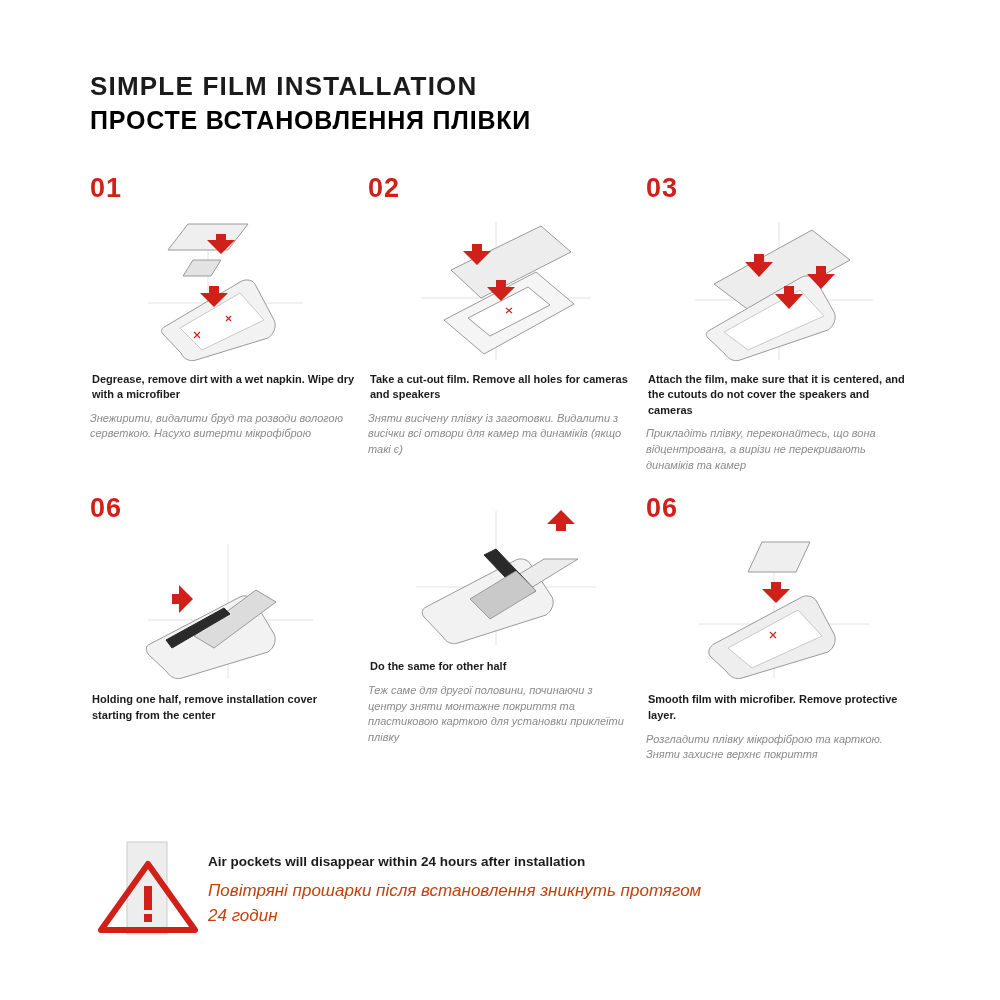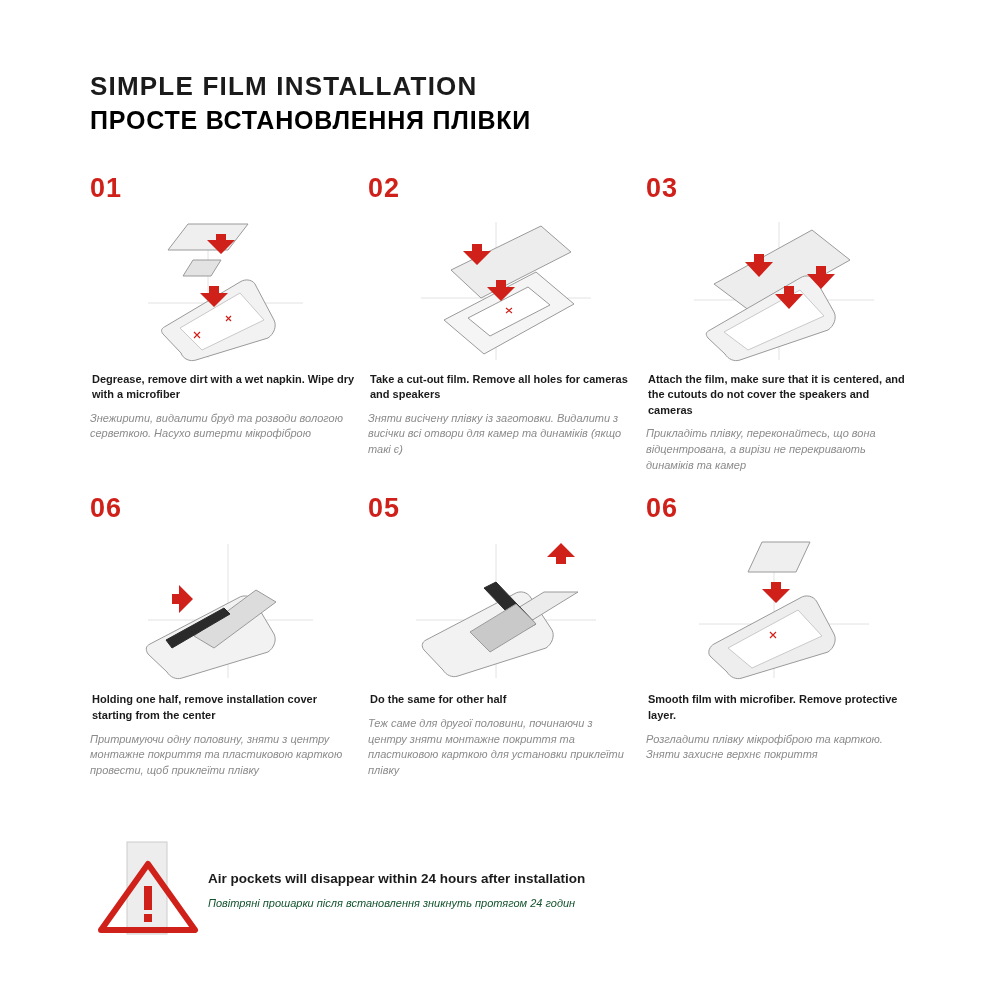--- a/index.html
+++ b/index.html
@@ -107,23 +107,23 @@
     padding-top: 4px;
   }
   .footer-en {
     font-size: 13.5px;
     font-weight: bold;
     color: #1b1b1b;
     line-height: 1.42;
     margin-bottom: 8px;
   }
   .footer-uk {
-    font-size: 11px;
+    font-size: 17px;
     font-style: italic;
-    color: #14532d;
+    color: #c2410c;
     line-height: 1.42;
   }
 </style>
 </head>
 <body>
 
 <div class="page">
 
   <div class="header">
     <h1 class="title-en">SIMPLE FILM INSTALLATION</h1>
@@ -228,25 +228,23 @@
             <polygon points="106,108 168,62 188,74 126,120" fill="#dcdcdc" stroke="#9a9a9a"></polygon>
 
             <polygon points="78,112 136,80 142,86 84,120" fill="#2a2a2a" stroke="#2a2a2a"></polygon>
           </g>
           <g fill="#d0201a">
             <path d="M86 78 l0 -7 l-9 0 l14 -14 l14 14 l-9 0 l0 7 z" transform="rotate(90 91 71)"></path>
           </g>
         </svg>
       </div>
       <div class="txt-en">Holding one half, remove installation cover starting from the center</div>
-      <div class="txt-uk">Притримуючи одну половину, зняти з центру монтажне покриття та пластиковою карткою провести, щоб приклеїти плівку</div>
-    </div>
-
-    <div class="step">
-      <div class="step-num">05</div>
+    </div>
+
+    <div class="step">
       <div class="illus">
         <svg width="270" height="160" viewBox="0 0 270 160">
           <g fill="none" stroke="#9a9a9a" stroke-width="1">
             <path d="M130 16 L130 150 M50 92 L230 92" stroke="#e2e2e2"></path>
 
             <path d="M60 112 L148 66 C154 62 162 64 165 70 L186 102 C189 108 186 116 180 120 L92 148 C86 150 80 147 77 142 L58 122 C55 118 56 114 60 112 Z" fill="#f2f2f2" stroke="#9a9a9a"></path>
 
             <polygon points="126,96 178,64 212,64 160,96" fill="#ececec" stroke="#9a9a9a"></polygon>
 
             <polygon points="118,60 130,54 170,96 158,102" fill="#2a2a2a" stroke="#2a2a2a"></polygon>

